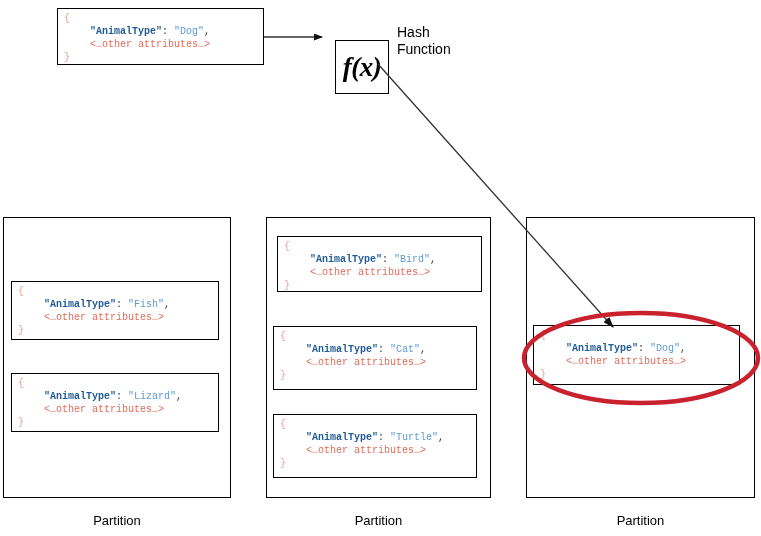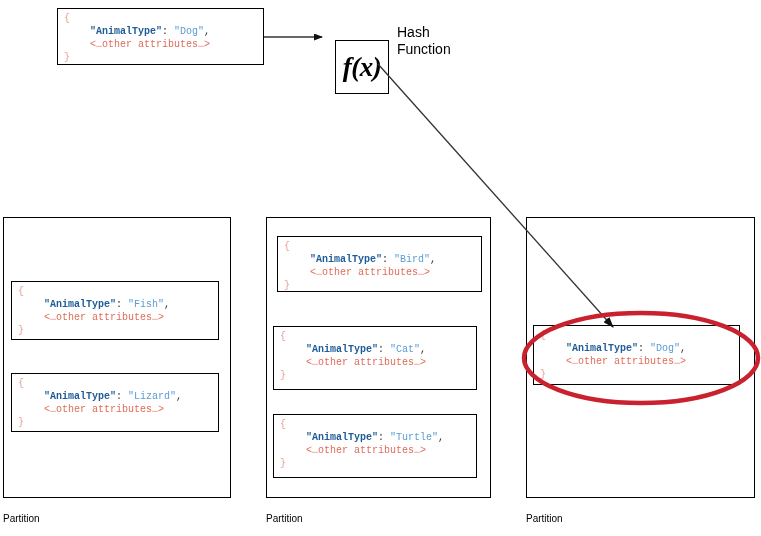--- a/index.html
+++ b/index.html
@@ -53,23 +53,23 @@
   }
   .partition-box {
     position: absolute;
     box-sizing: border-box;
     border: 1.4px solid #000000;
     background: #ffffff;
   }
   .partition-label {
     position: absolute;
     font-family: "Liberation Sans", sans-serif;
-    font-size: 10px;
+    font-size: 13px;
     color: #000000;
-    text-align: left;
+    text-align: center;
   }
   .fx-box {
     position: absolute;
     box-sizing: border-box;
     border: 1.6px solid #000000;
     background: #ffffff;
     display: flex;
     align-items: center;
     justify-content: center;
     font-family: "Liberation Serif", serif;

